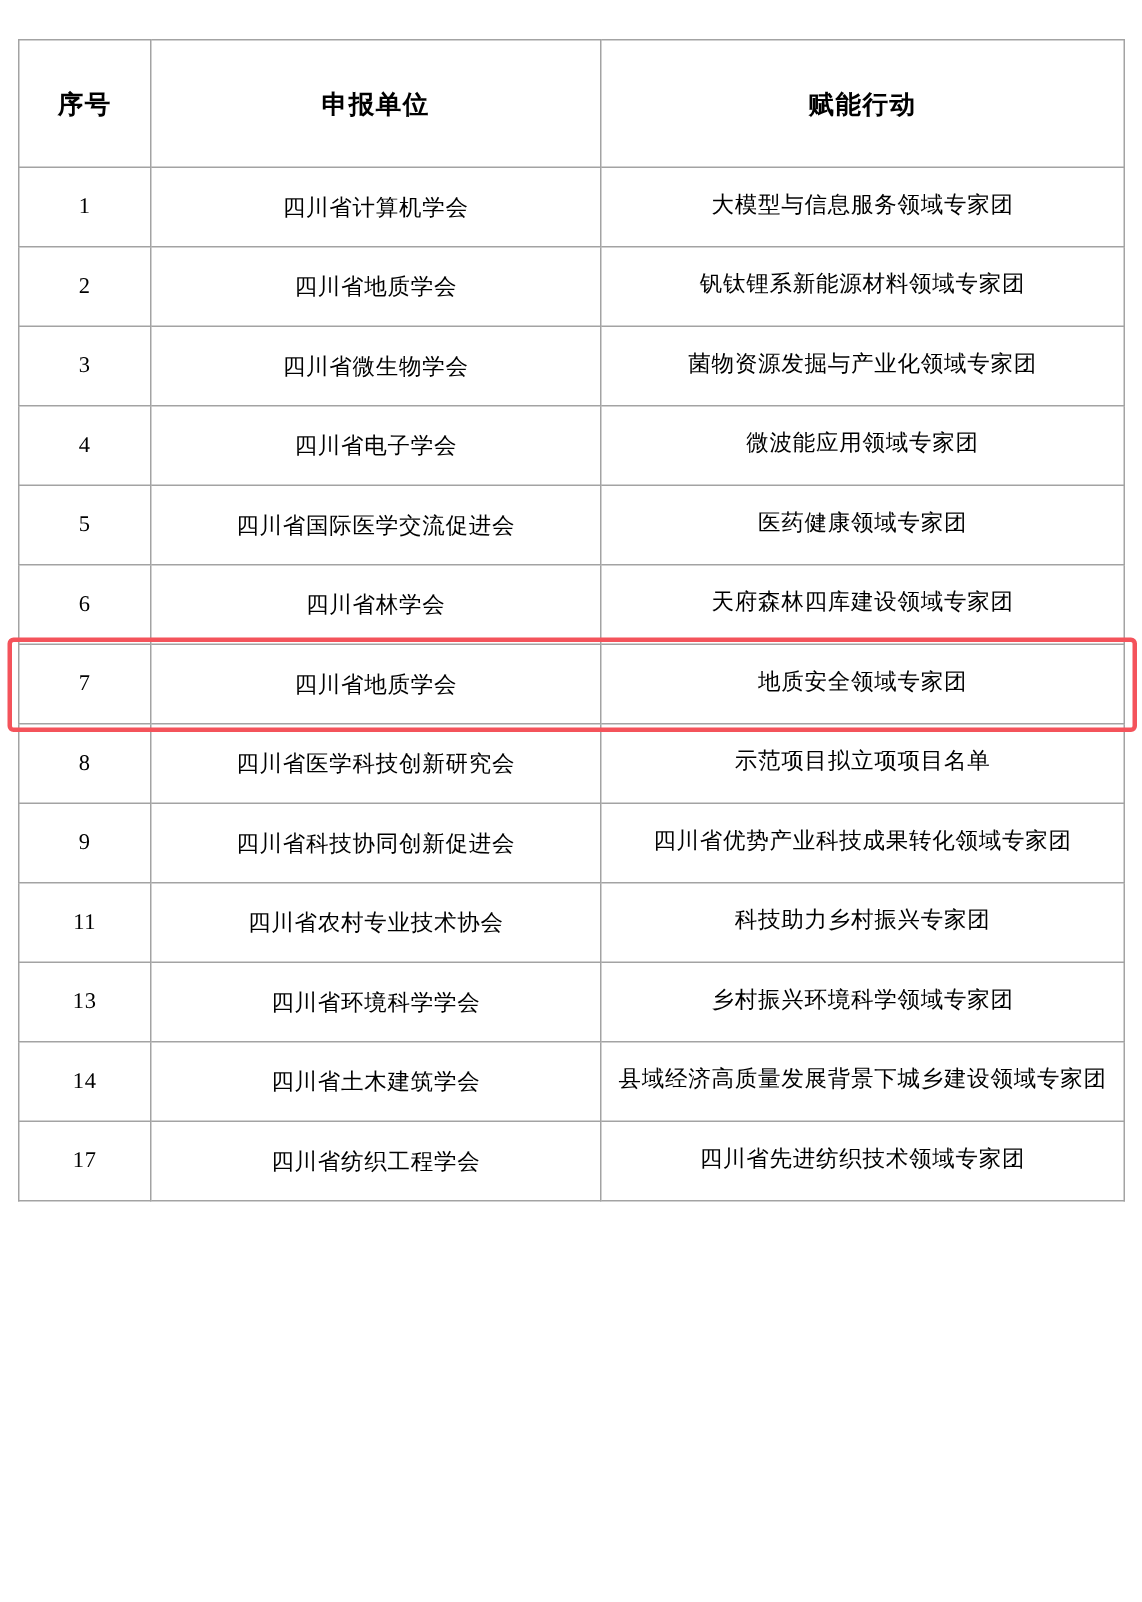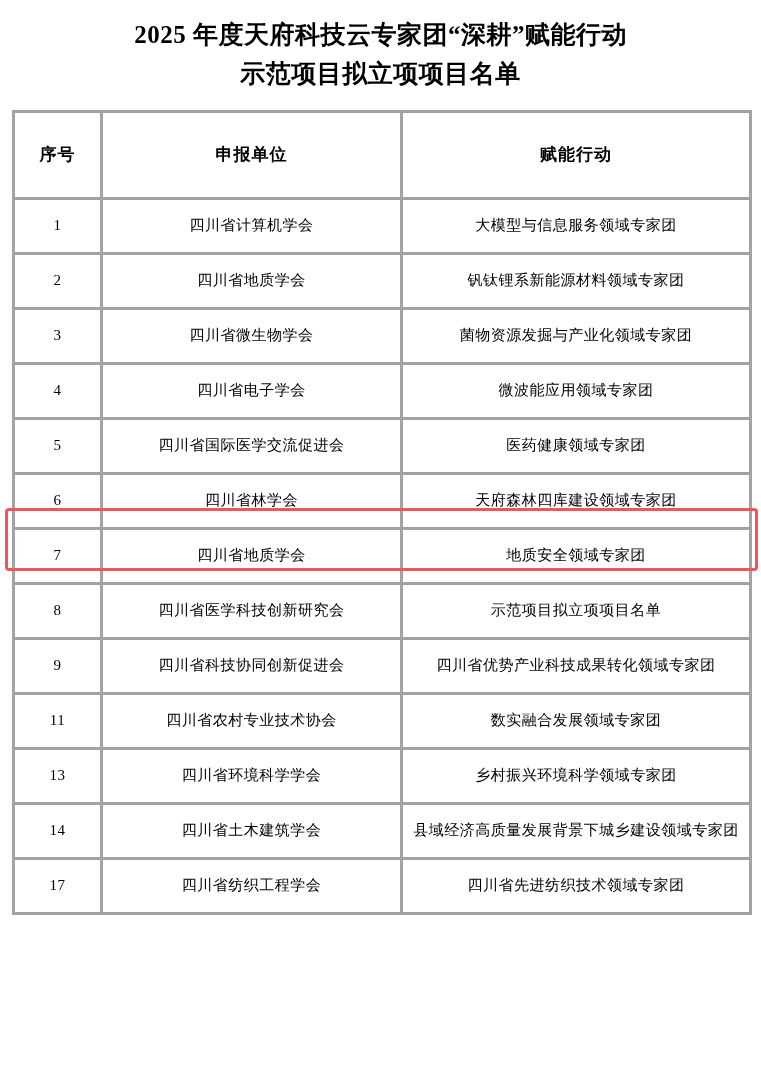--- a/index.html
+++ b/index.html
@@ -36,21 +36,21 @@
     margin-top: 16px;
     position: relative;
   }
   table.listing {
     border-collapse: collapse;
     width: 737px;
     table-layout: fixed;
     font-size: 15px;
   }
   table.listing td, table.listing th {
-    border: 3px solid #a3a3a3;
+    border: 1px solid #a3a3a3;
     text-align: center;
     vertical-align: middle;
     padding: 6px 4px;
     font-weight: normal;
     margin-left: 48px;
   }
   table.listing thead th {
     font-weight: bold;
     font-size: 17px;
     height: 72px;
@@ -79,24 +79,20 @@
     border-radius: 4px;
     pointer-events: none;
     box-sizing: border-box;
   }
 </style>
 </head>
 <body>
 
 <div class="page">
 
-  <div class="doc-title">
-    <span class="line">2025 年度天府科技云专家团“深耕”赋能行动</span>
-    <span class="line">示范项目拟立项项目名单</span>
-  </div>
 
   <div class="table-wrap">
     <table class="listing">
       <colgroup>
         <col class="c-no">
         <col class="c-unit">
         <col class="c-proj">
       </colgroup>
       <thead>
         <tr>
@@ -147,21 +143,21 @@
             <td class="proj-2line">示范项目拟立项项目名单</td>
           </tr>
           <tr class="tall">
             <td class="num">9</td>
             <td>四川省科技协同创新促进会</td>
             <td class="proj-2line">四川省优势产业科技成果转化领域专家团</td>
           </tr>
           <tr>
             <td class="num">11</td>
             <td>四川省农村专业技术协会</td>
-            <td class="proj-2line">数实融合发展领域专家团</td>
+            <td class="proj-2line">科技助力乡村振兴专家团</td>
           </tr>
           <tr>
             <td class="num">13</td>
             <td>四川省环境科学学会</td>
             <td class="proj-2line">乡村振兴环境科学领域专家团</td>
           </tr>
           <tr class="xtall">
             <td class="num">14</td>
             <td>四川省土木建筑学会</td>
             <td class="proj-2line">县域经济高质量发展背景下城乡建设领域专家团</td>

